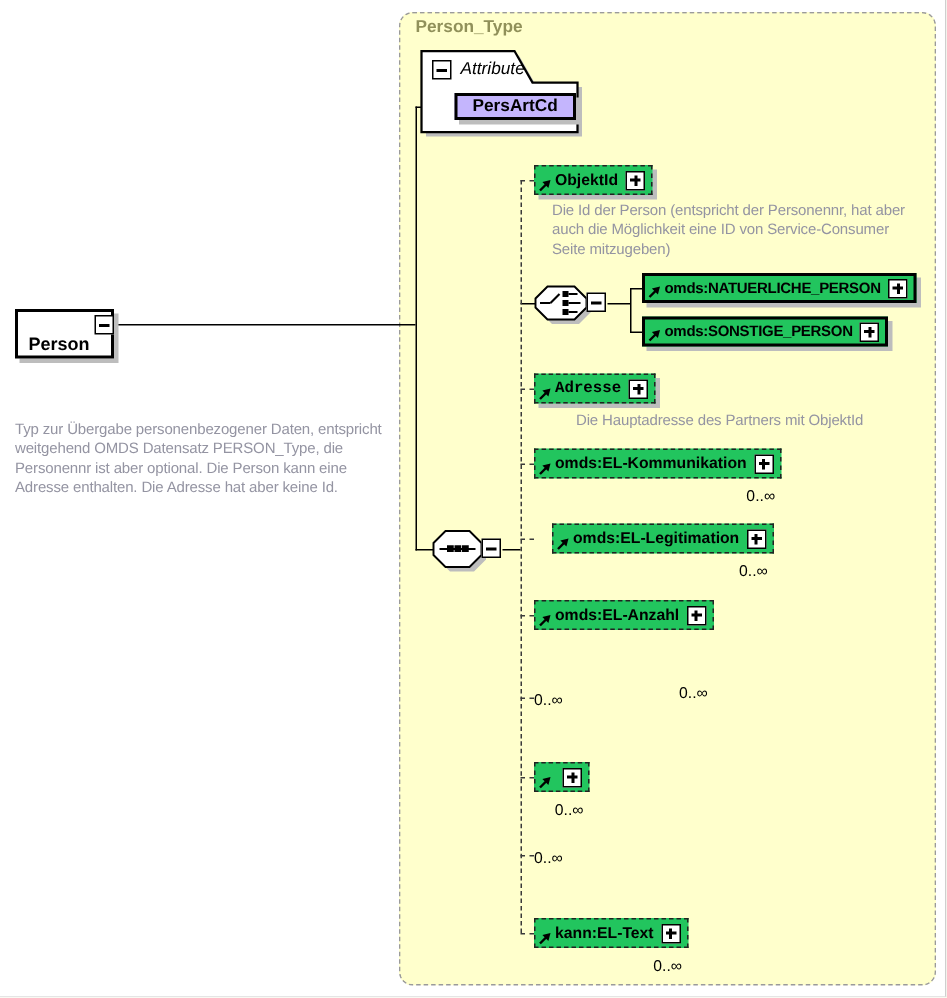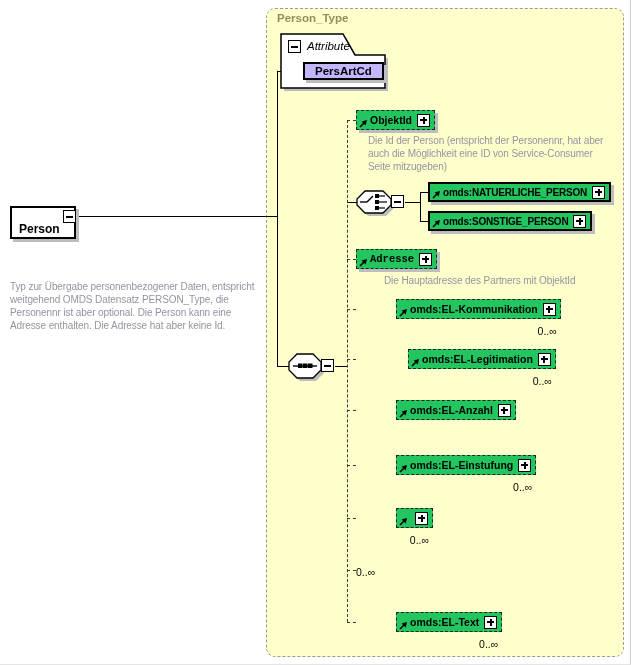--- a/index.html
+++ b/index.html
@@ -38,21 +38,21 @@
     font-size:10.5px;font-weight:bold;color:#000;white-space:nowrap;
   }
   .dashed{border:1px dashed #222;box-shadow:3px 3px 0 var(--shadow);}
   .solidbox{border:2px solid #000;box-shadow:3px 3px 0 var(--shadow);font-size:10px;letter-spacing:-0.2px;}
   .multi{border:1px dashed #222;position:relative;box-shadow:none;}
   .multi::before{
     content:"";position:absolute;left:3px;top:3px;right:-4px;bottom:-4px;
     background:#fff;border:1px dashed #222;box-shadow:3px 3px 0 var(--shadow);z-index:-1;
   }
   .multiwrap{position:absolute;display:flex;flex-direction:column;align-items:flex-start;}
-  .multiwrap .row{position:relative;margin-left:40px;}
+  .multiwrap .row{position:relative;}
   .occurs{
     align-self:flex-end;margin:6px 4px 0 0;font-size:10.5px;color:#000;
     font-family:"Liberation Sans",sans-serif;
   }
   .lbl{display:inline-block;}
   
   .toggle{
     position:relative;display:inline-block;width:13px;height:13px;background:#fff;
     border:1px solid #000;box-sizing:border-box;flex:0 0 auto;
   }
@@ -248,30 +248,20 @@
             <polygon points="8,1 2.6,2.4 6.6,6.4" fill="#000"></polygon>
           </svg>
       </span>
       <span class="lbl">omds:EL-Anzahl</span>
       <span class="toggle plus"></span>
     </div>
     <span class="occurs">0..∞</span>
   </div>
 
   <div class="multiwrap" style="left:356px;top:455px;">
-    <div class="row multi">
-      <span class="refarrow">
-        <svg width="9" height="9">
-            <line x1="1" y1="8" x2="5" y2="4" stroke="#000" stroke-width="1.6"></line>
-            <polygon points="8,1 2.6,2.4 6.6,6.4" fill="#000"></polygon>
-          </svg>
-      </span>
-      <span class="lbl">omds:EL-Einstufung</span>
-      <span class="toggle plus"></span>
-    </div>
     <span class="occurs">0..∞</span>
   </div>
 
   <div class="multiwrap" style="left:356px;top:508px;">
     <div class="row multi">
       <span class="refarrow">
         <svg width="9" height="9">
             <line x1="1" y1="8" x2="5" y2="4" stroke="#000" stroke-width="1.6"></line>
             <polygon points="8,1 2.6,2.4 6.6,6.4" fill="#000"></polygon>
           </svg>
@@ -286,19 +276,19 @@
   </div>
 
   <div class="multiwrap" style="left:356px;top:612px;">
     <div class="row multi">
       <span class="refarrow">
         <svg width="9" height="9">
             <line x1="1" y1="8" x2="5" y2="4" stroke="#000" stroke-width="1.6"></line>
             <polygon points="8,1 2.6,2.4 6.6,6.4" fill="#000"></polygon>
           </svg>
       </span>
-      <span class="lbl">omds:EL-Text</span>
+      <span class="lbl">kann:EL-Text</span>
       <span class="toggle plus"></span>
     </div>
     <span class="occurs">0..∞</span>
   </div>
 
 </div>
 
 </body></html>

